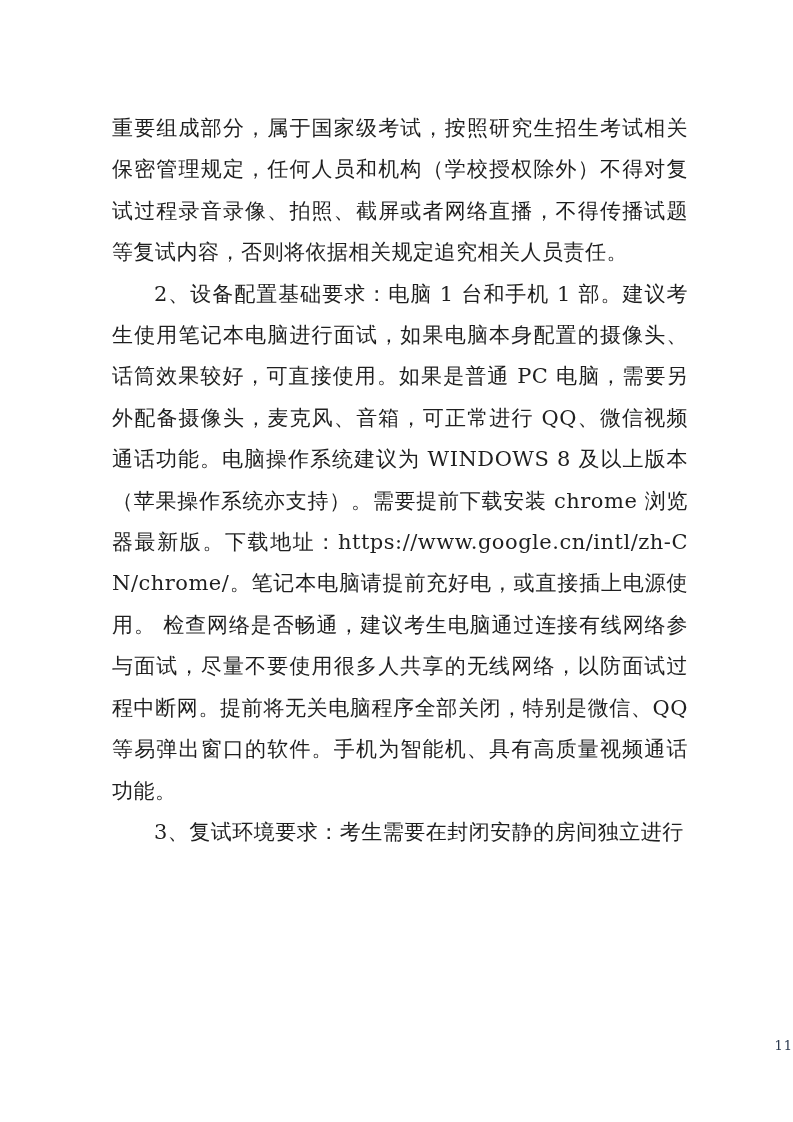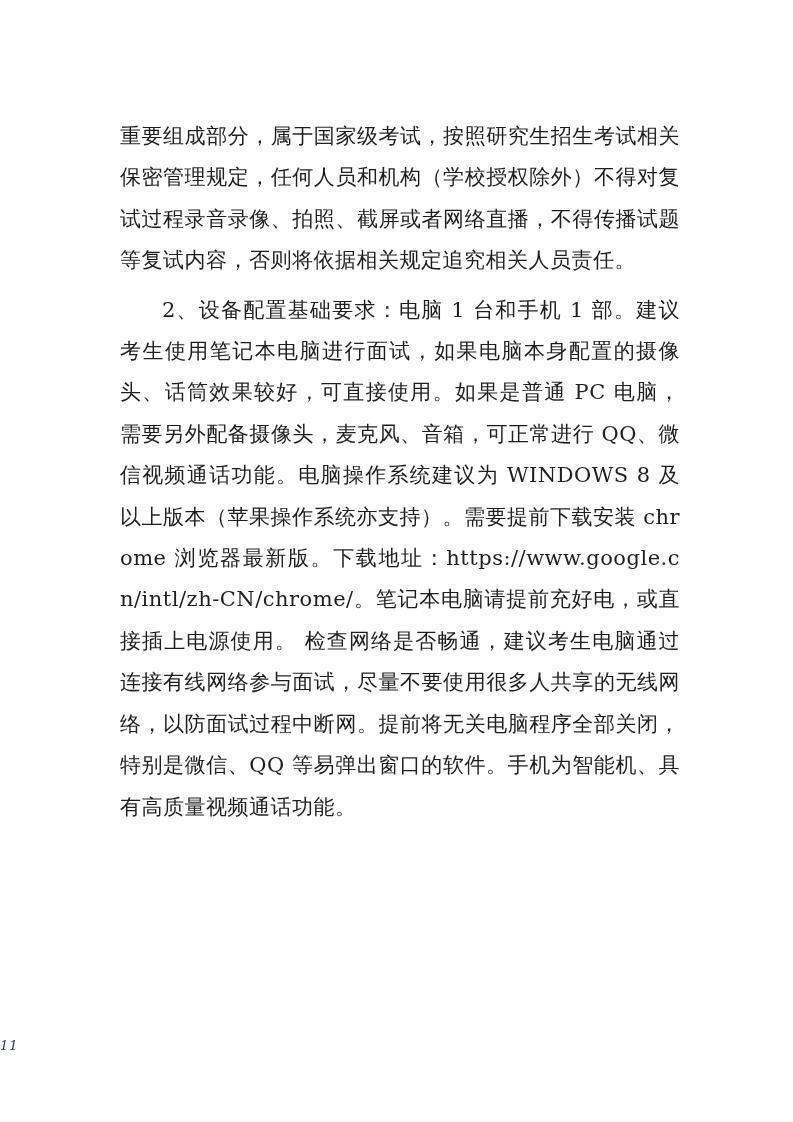--- a/index.html
+++ b/index.html
@@ -26,40 +26,40 @@
     top: 108px;
     width: 576px;
     font-size: 21px;
     line-height: 41.4px;
     text-align: justify;
     text-justify: inter-character;
     letter-spacing: 0.5px;
     word-break: break-all;
   }
   .para {
-    margin: 8px;
+    margin: 0;
     padding: 0;
   }
   .para.indent {
     text-indent: 2em;
   }
   .page-number {
     position: absolute;
     top: 1038px;
     left: 0;
     width: 100%;
-    text-align: left;
+    text-align: right;
     font-size: 13px;
     color: #2c3a50;
     letter-spacing: 1px;
-    font-style: italic;
   }
 </style>
 </head>
 <body>
 
 <div class="page">
   <div class="content">
     <p class="para">重要组成部分，属于国家级考试，按照研究生招生考试相关保密管理规定，任何人员和机构（学校授权除外）不得对复试过程录音录像、拍照、截屏或者网络直播，不得传播试题等复试内容，否则将依据相关规定追究相关人员责任。</p>
     <p class="para indent">2、设备配置基础要求：电脑 1 台和手机 1 部。建议考生使用笔记本电脑进行面试，如果电脑本身配置的摄像头、话筒效果较好，可直接使用。如果是普通 PC 电脑，需要另外配备摄像头，麦克风、音箱，可正常进行 QQ、微信视频通话功能。电脑操作系统建议为 WINDOWS 8 及以上版本（苹果操作系统亦支持）。需要提前下载安装 chrome 浏览器最新版。下载地址：https://www.google.cn/intl/zh-CN/chrome/。笔记本电脑请提前充好电，或直接插上电源使用。 检查网络是否畅通，建议考生电脑通过连接有线网络参与面试，尽量不要使用很多人共享的无线网络，以防面试过程中断网。提前将无关电脑程序全部关闭，特别是微信、QQ 等易弹出窗口的软件。手机为智能机、具有高质量视频通话功能。</p>
+    <p class="para indent">3、复试环境要求：考生需要在封闭安静的房间独立进行</p>
   </div>
   <div class="page-number">11</div>
 </div>
 
 </body></html>

